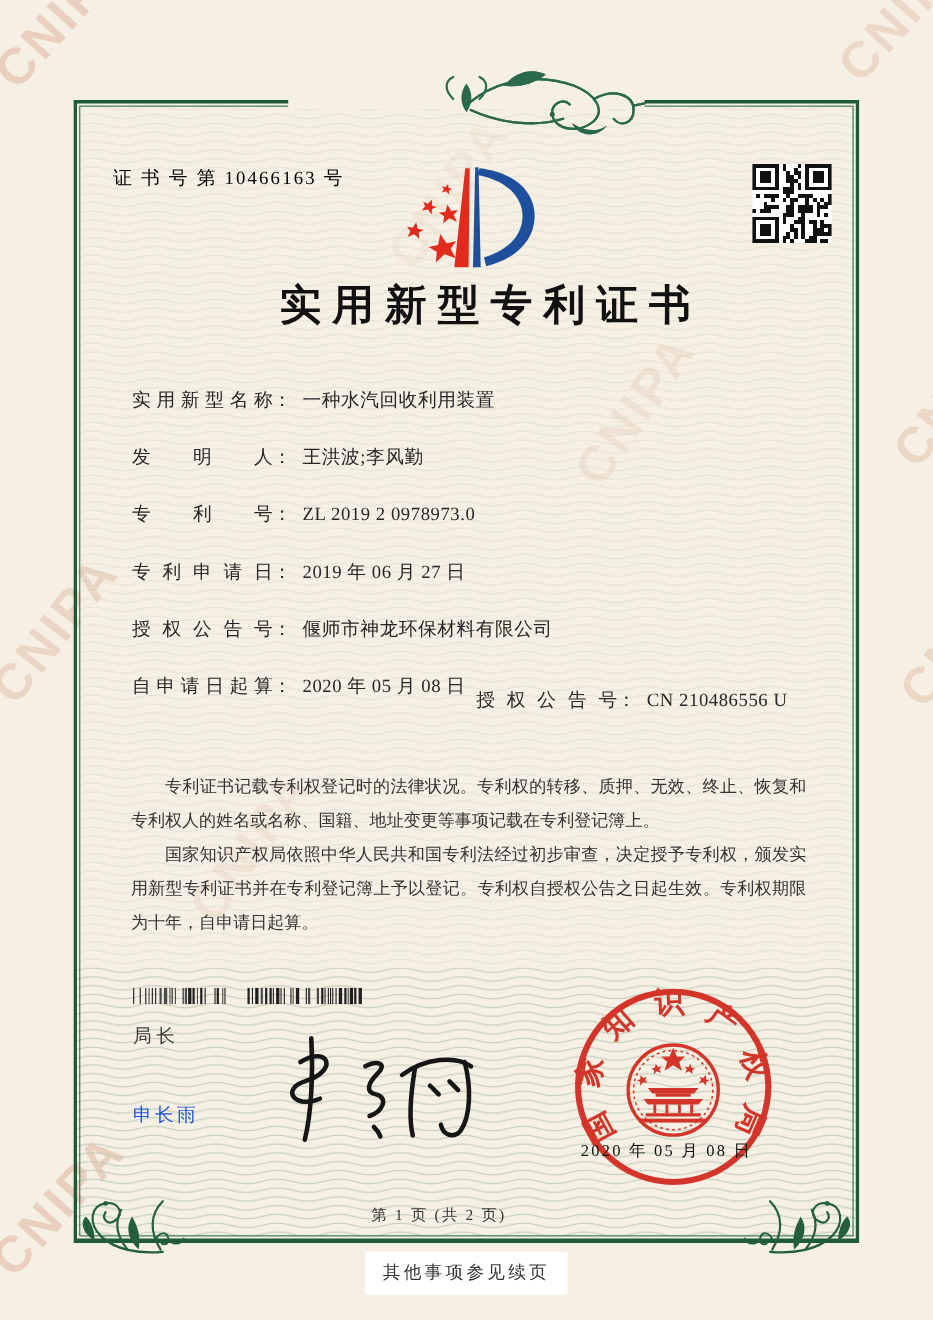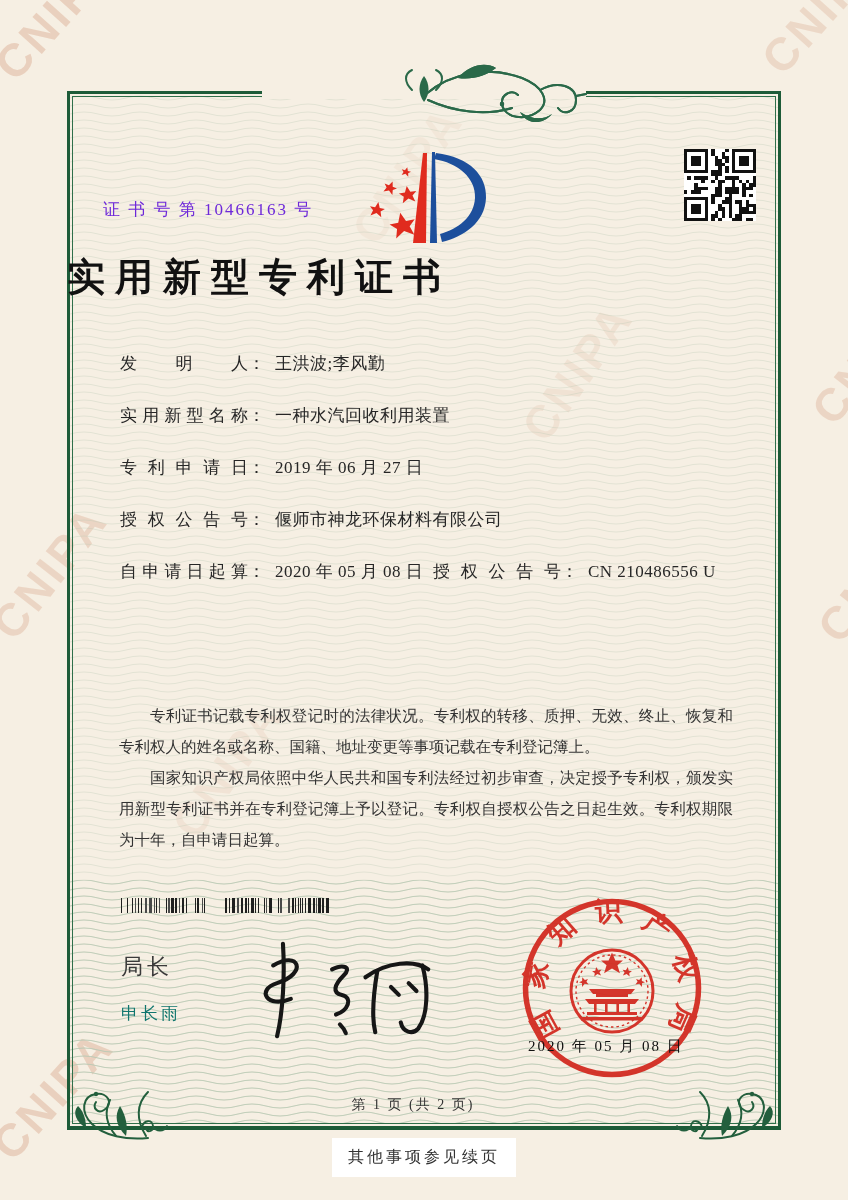--- a/index.html
+++ b/index.html
@@ -21,58 +21,58 @@
     border:3px solid #1d5b38;border-bottom-width:4px;z-index:1;
     background:transparent;
   }
   .frame-inner{position:absolute;inset:2px;border:1px solid #2f6f4a;}
   .waves{position:absolute;left:70px;top:94px;z-index:0;}
   .ornament{position:absolute;z-index:2;}
   
   .content{position:absolute;inset:0;z-index:3;}
   .cert-no{
     position:absolute;left:103px;top:150px;
-    font-size:17px;letter-spacing:2px;color:#6d28d9;margin-top:48px;
+    font-size:17px;letter-spacing:2px;color:#000000;
   }
   .logo{position:absolute;left:336px;top:140px;}
   .qr{position:absolute;left:684px;top:149px;width:72px;height:72px;}
   .title{
-    position:absolute;left:67px;top:252px;width:758px;
+    position:absolute;left:67px;top:252px;width:758px;text-align:center;
     font-size:38px;font-weight:700;letter-spacing:10px;color:#111;
   }
   .fields{position:absolute;left:120px;top:352px;width:630px;}
   .row{height:22px;margin-bottom:30px;position:relative;font-size:17px;color:#262626;white-space:nowrap;}
   .flabel{display:inline-block;width:128px;text-align:justify;text-align-last:justify;vertical-align:bottom;}
   .fcolon{display:inline-block;margin-right:10px;}
   .fvalue{letter-spacing:0.5px;}
-  .grant2{position:absolute;left:313px;top:0;}
+  .grant2{position:absolute;left:313px;top:13px;}
   .paras{position:absolute;left:119px;top:700px;width:614px;}
   .paras p{
     margin:0;font-size:15.5px;line-height:31px;text-indent:2em;
     text-align:justify;color:#333;
   }
   .barcode{position:absolute;left:120px;top:898px;width:218px;height:15px;}
   .officer-title{
-    position:absolute;left:121px;top:952px;
+    position:absolute;left:121px;top:930px;
     font-family:Liberation Sans, sans-serif;
-    font-size:22px;letter-spacing:4px;color:#3a3a3a;
+    font-size:17px;letter-spacing:4px;color:#3a3a3a;
   }
   .officer-name{
     position:absolute;left:121px;top:1002px;
     font-family:"Liberation Sans","DejaVu Sans",sans-serif;
-    font-size:17px;letter-spacing:3px;color:#0f766e;
+    font-size:17px;letter-spacing:3px;color:#1d4ed8;
   }
   .signature{position:absolute;left:222px;top:936px;}
   .seal{position:absolute;left:517px;top:893px;width:190px;height:190px;opacity:0.93;}
   .seal-date{
     position:absolute;left:528px;top:1037px;z-index:4;
     font-size:15px;letter-spacing:2px;color:#111;white-space:nowrap;
   }
   .footer-page{
-    position:absolute;left:68px;top:1096px;width:690px;text-align:center;
+    position:absolute;left:54px;top:1096px;width:690px;text-align:center;
     font-size:14px;letter-spacing:2px;color:#333;
   }
   .footer-note{
     position:absolute;left:424px;top:1138px;transform:translateX(-50%);
     background:#ffffff;padding:9px 16px;font-size:16px;letter-spacing:3px;color:#333;
     z-index:3;
   }
 </style>
 </head>
 <body>
@@ -309,24 +309,27 @@
       <rect x="20" y="10" width="1" height="1" fill="#111"></rect>
       <rect x="20" y="16" width="1" height="1" fill="#111"></rect>
       <rect x="20" y="17" width="1" height="1" fill="#111"></rect>
       <rect x="20" y="18" width="1" height="1" fill="#111"></rect>
     </svg>
 
   <div class="title">实用新型专利证书</div>
 
   <div class="fields">
     <div class="row">
+      <span class="flabel">实用新型名称</span><span class="fcolon">：</span><span class="fvalue">一种水汽回收利用装置</span>
+    </div>
+    <div class="row">
       <span class="flabel">发明人</span><span class="fcolon">：</span><span class="fvalue">王洪波;李风勤</span>
     </div>
     <div class="row">
-      <span class="flabel">实用新型名称</span><span class="fcolon">：</span><span class="fvalue">一种水汽回收利用装置</span>
+      <span class="flabel">专利号</span><span class="fcolon">：</span><span class="fvalue">ZL 2019 2 0978973.0</span>
     </div>
     <div class="row">
       <span class="flabel">专利申请日</span><span class="fcolon">：</span><span class="fvalue">2019 年 06 月 27 日</span>
     </div>
     <div class="row">
       <span class="flabel">授权公告号</span><span class="fcolon">：</span><span class="fvalue">偃师市神龙环保材料有限公司</span>
     </div>
     <div class="row">
       <span class="flabel">自申请日起算</span><span class="fcolon">：</span><span class="fvalue">2020 年 05 月 08 日</span>
       <span class="grant2">

